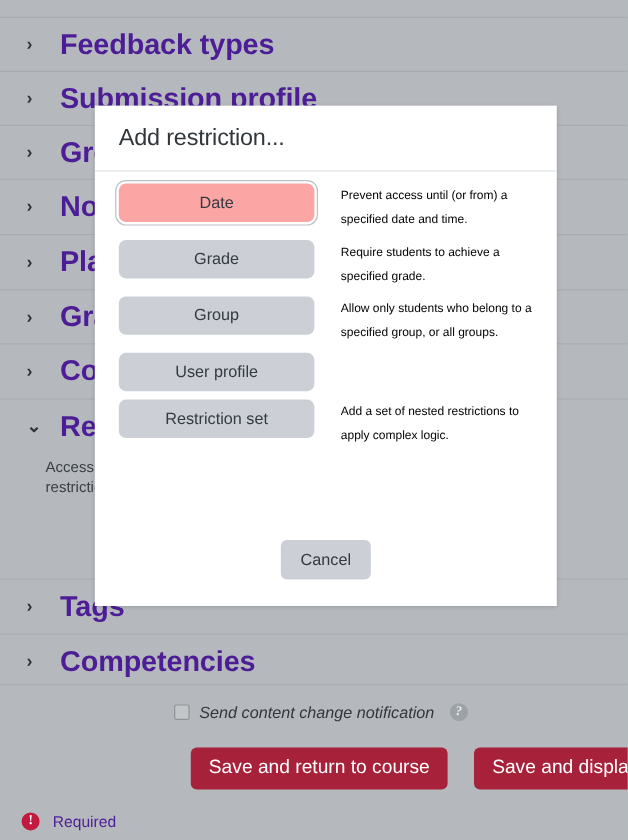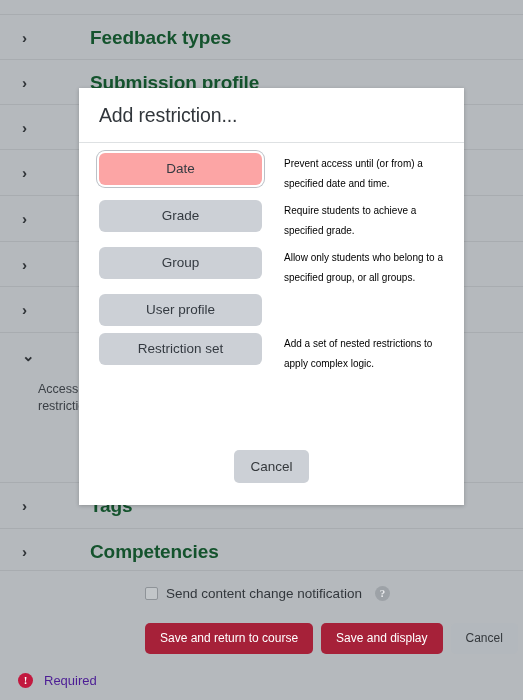--- a/index.html
+++ b/index.html
@@ -38,26 +38,25 @@
     color: #2f3337;
     font-size: 15px;
     font-weight: 700;
     line-height: 1;
     flex: none;
     margin-right: 14px;
   }
   .chev.down { transform: none; }
 
   .section-title {
-    font-size: 19px;
+    font-size: 24px;
     font-weight: 700;
-    color: #14532d;
+    color: #4c1d95;
     letter-spacing: -0.1px;
     white-space: nowrap;
-    margin-left: 40px;
   }
 
   .restrict-body {
     position: absolute;
     left: 0; right: 0;
     padding-left: 38px;
   }
   .restrict-label {
     font-size: 12.5px;
     color: #3b4046;
@@ -73,20 +72,21 @@
     border-top: 1px solid #a8acb0;
     padding-top: 0;
   }
   .notify-row {
     display: flex;
     align-items: center;
     gap: 8px;
     margin-left: 145px;
     height: 26px;
     margin-top: 9px;
+    font-style: italic;
   }
   .cbox {
     width: 13px; height: 13px;
     border: 1px solid #8e9398;
     background: #c2c6c9;
     border-radius: 2px;
     flex: none;
   }
   .notify-label {
     font-size: 13.5px;
@@ -113,25 +113,26 @@
     display: flex;
     align-items: center;
     gap: 8px;
     margin-left: 145px;
     margin-top: 17px;
   }
   .btn {
     border: none;
     border-radius: 5px;
     font-family: "Liberation Sans", sans-serif;
-    font-size: 12px;
+    font-size: 16px;
     padding: 9px 15px;
     cursor: pointer;
     white-space: nowrap;
     line-height: 1.05;
+    margin-left: 14px;
   }
   .btn-primary {
     background: #a62139;
     color: #ffffff;
   }
   .btn-secondary {
     background: #b3b8bd;
     color: #34383c;
   }
 

